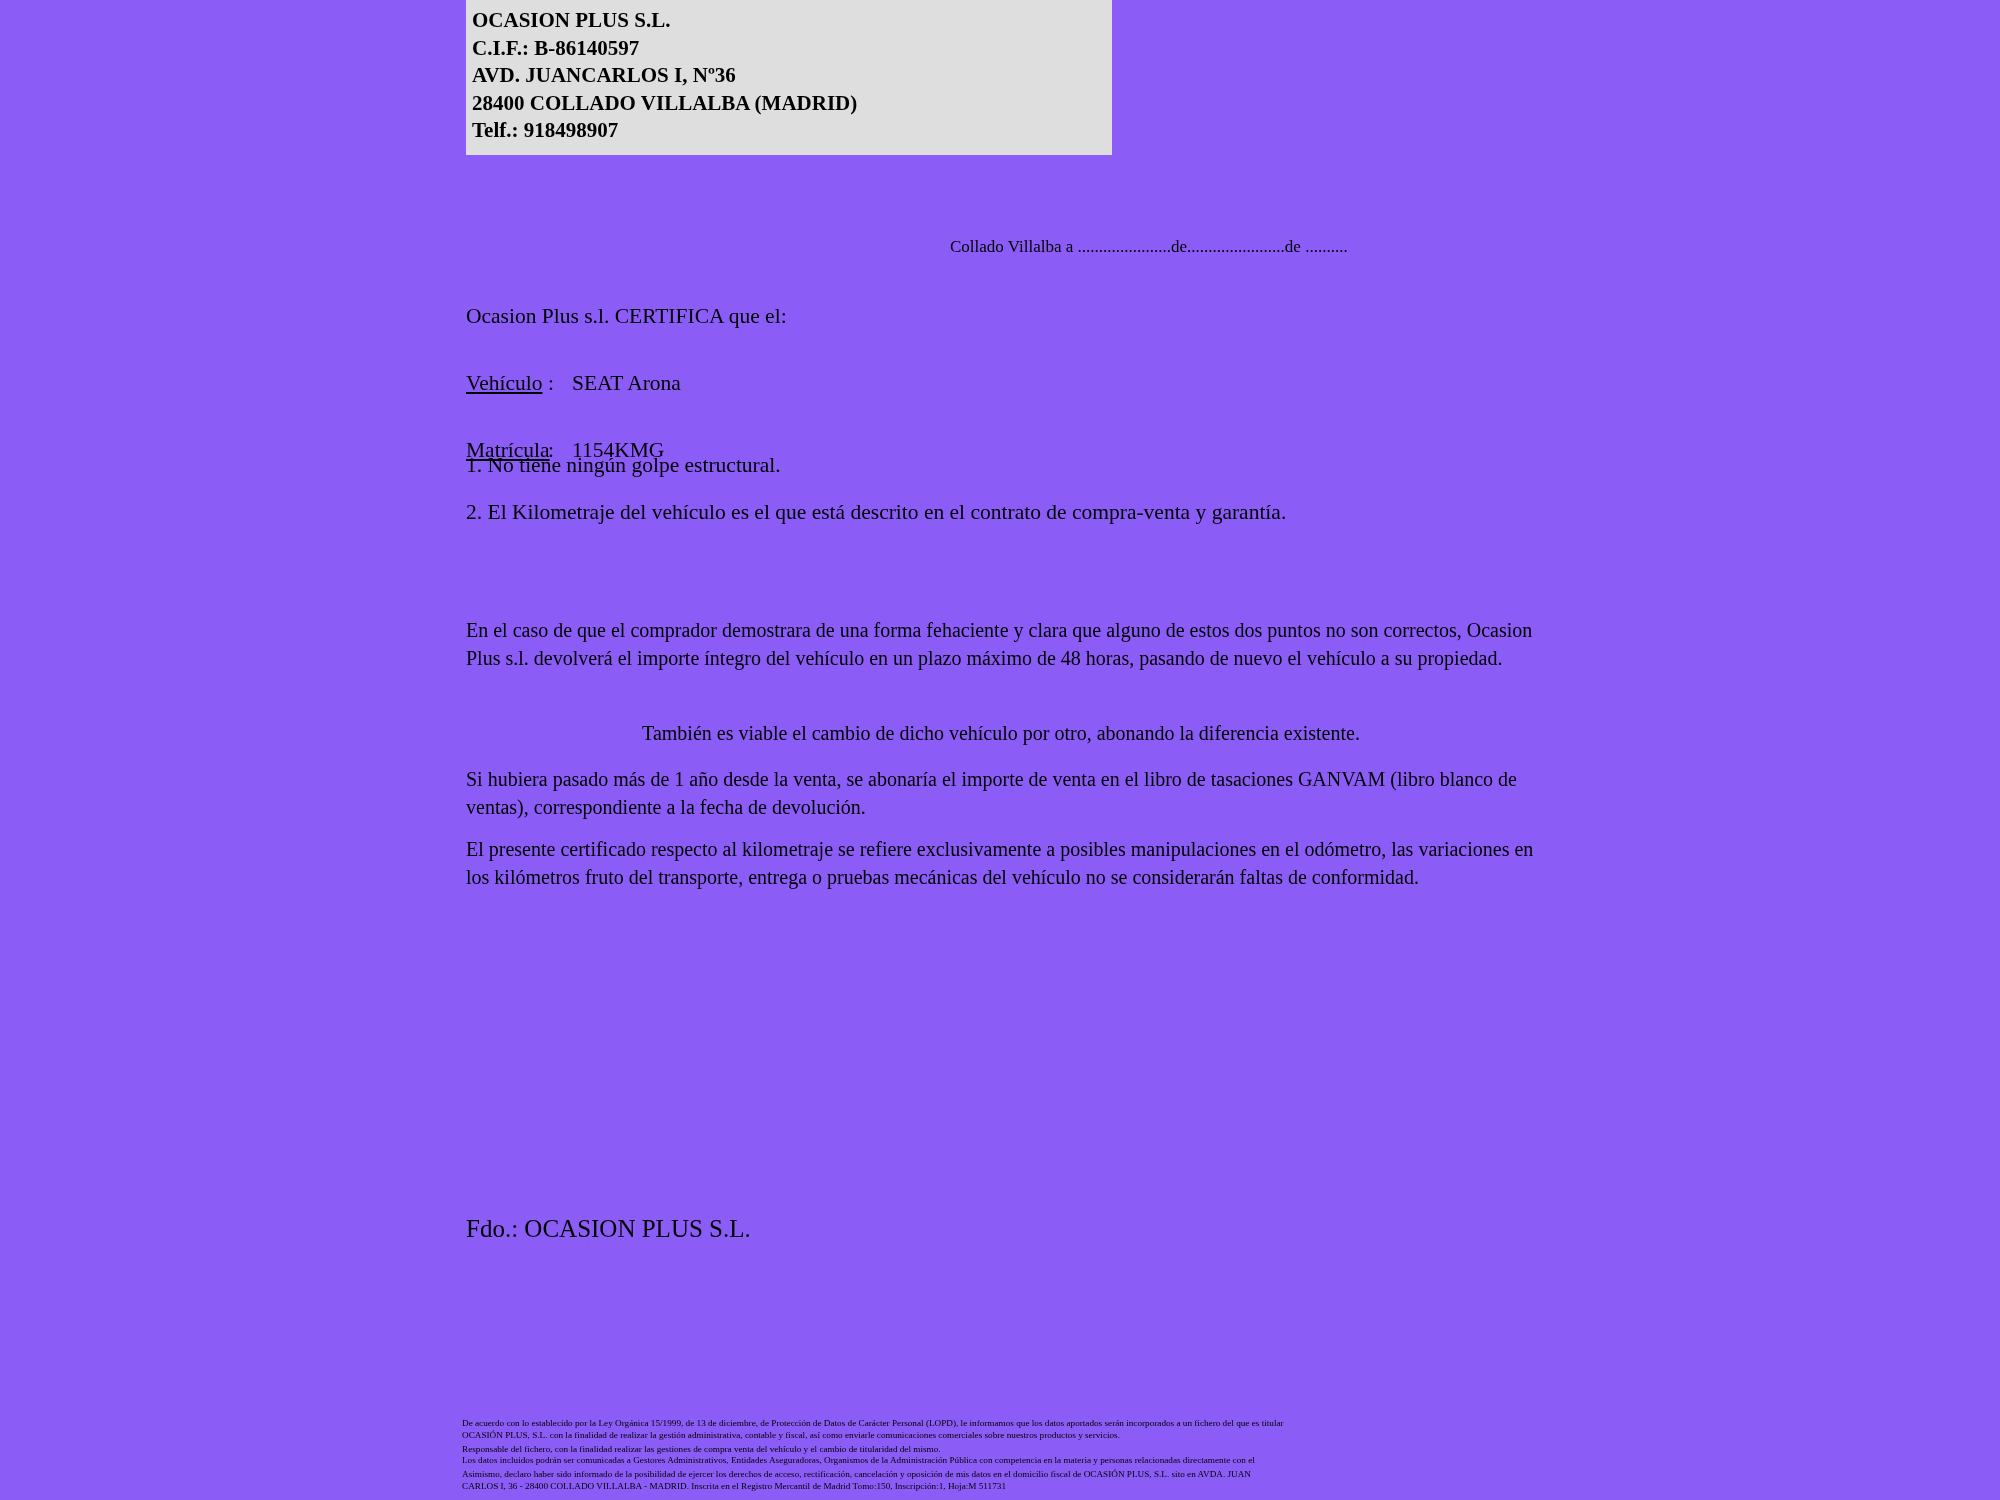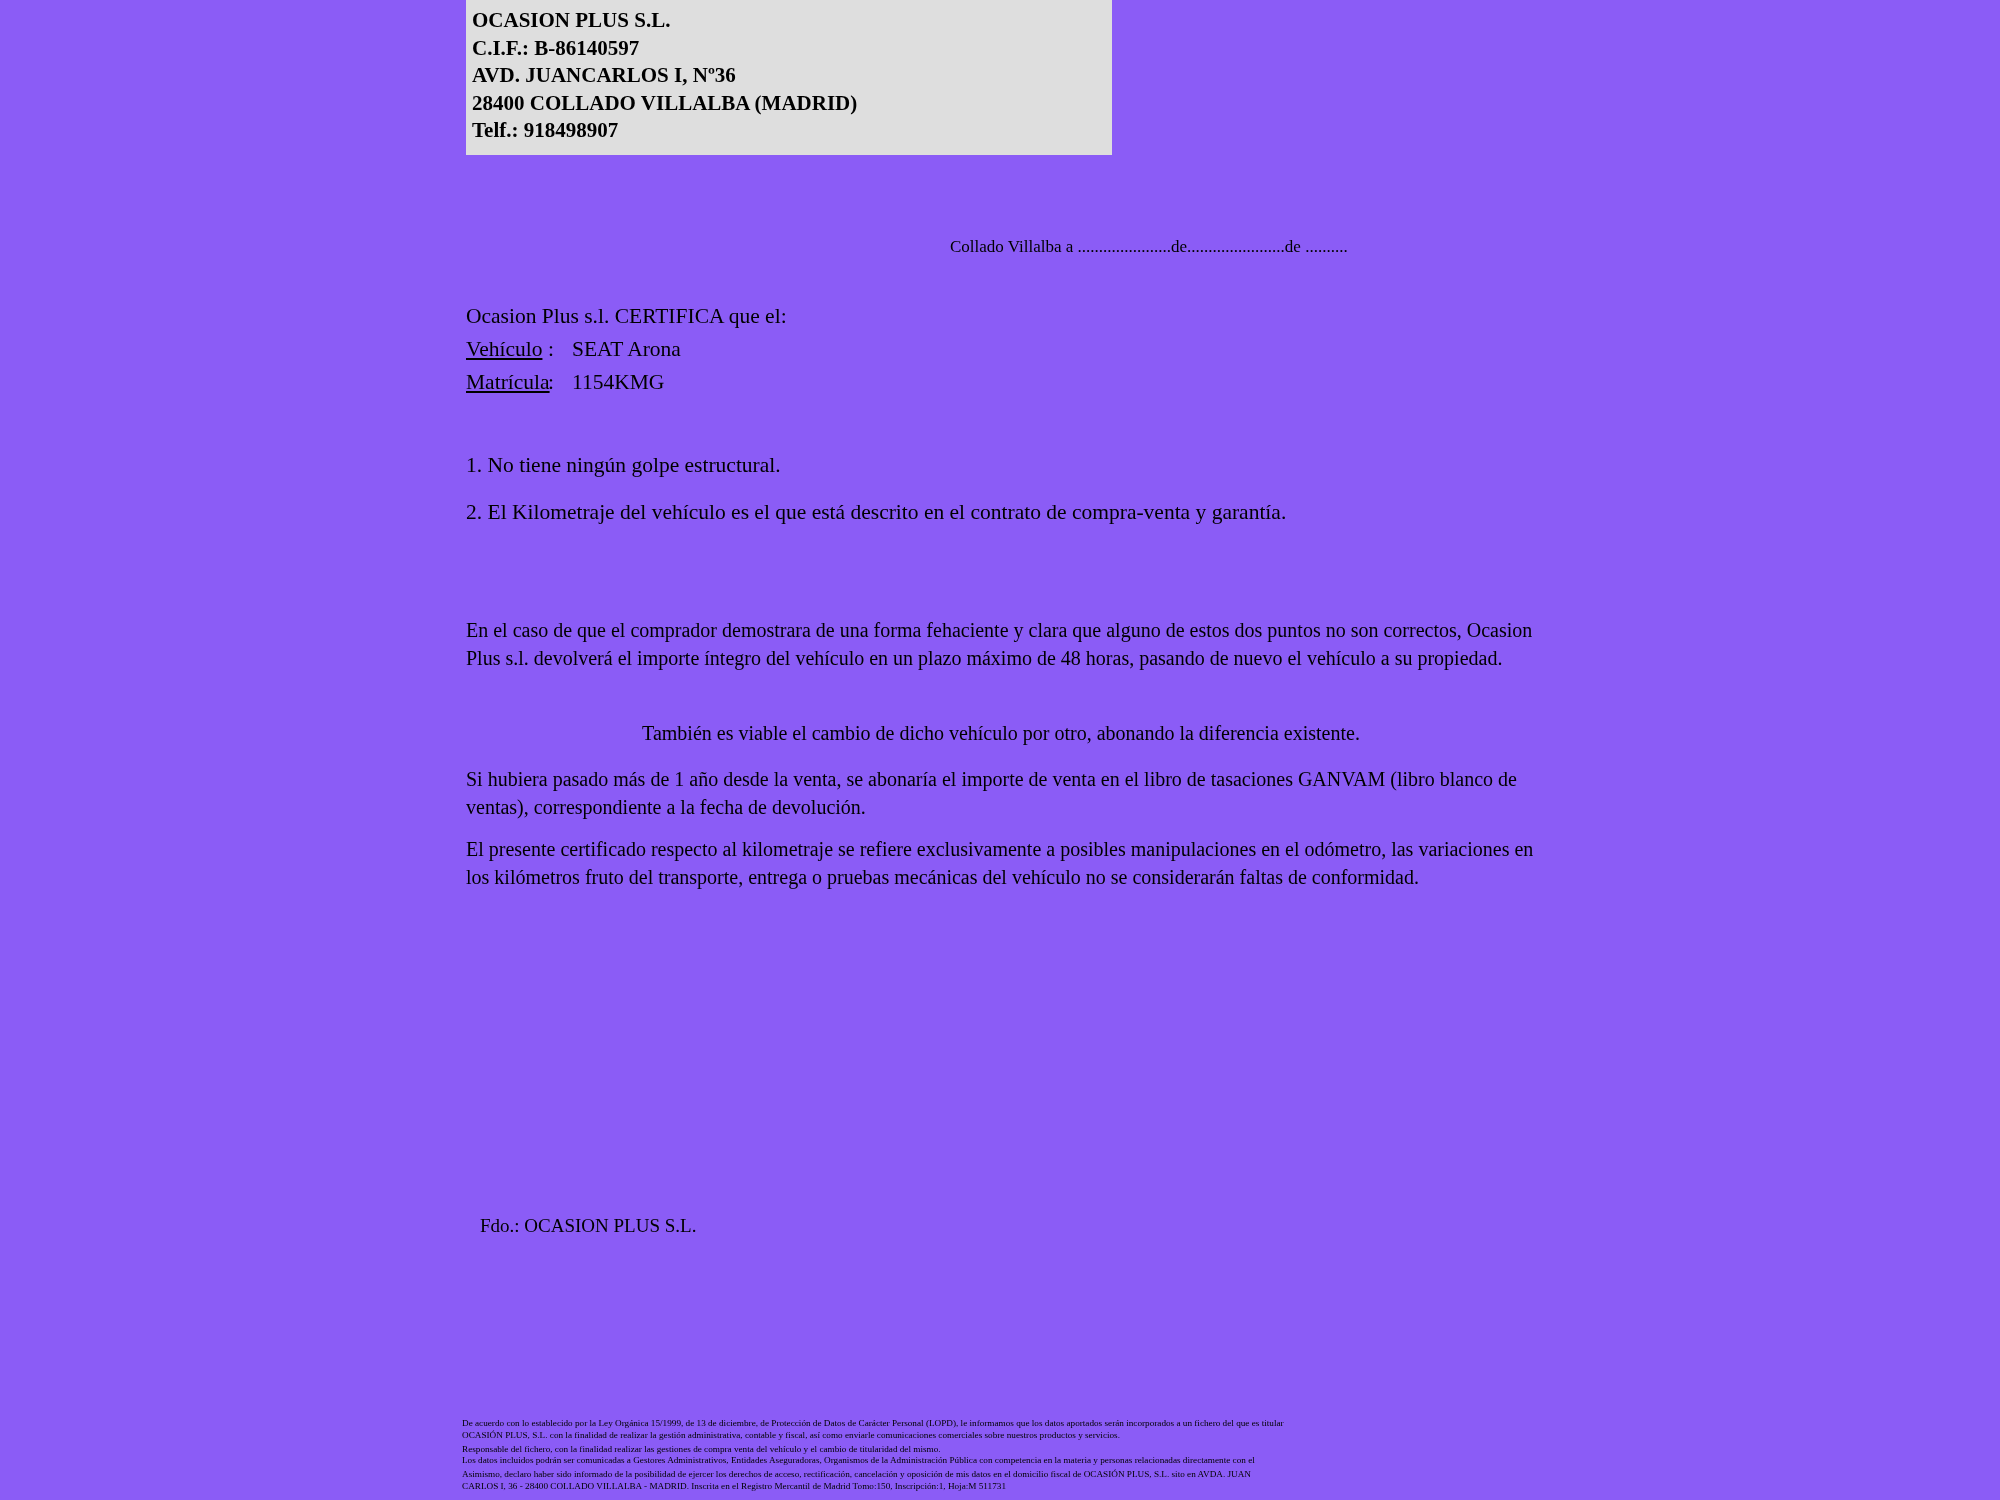--- a/index.html
+++ b/index.html
@@ -61,20 +61,21 @@
   }
   .certifies-line {
     line-height: 33px;
     white-space: pre;
   }
   .lbl-underline {
     text-decoration: underline;
   }
   .kv {
     display: flex;
+    margin-top: 34px;
   }
   .kv .k {
     width: 82px;
     display: inline-block;
   }
   .kv .sep {
     width: 24px;
     display: inline-block;
   }
 
@@ -99,23 +100,22 @@
   .para-1 { top: 617px; }
   .para-2 { top: 720px; text-align: center; }
   .para-3 { top: 766px; }
   .para-4 { top: 836px; }
 
   
   .signature {
     position: absolute;
     left: 466px;
     top: 1215px;
-    font-size: 19px;
+    font-size: 25px;
     white-space: pre;
-    margin-left: 14px;
   }
 
   
   .legal {
     position: absolute;
     left: 462px;
     top: 1418px;
     width: 1090px;
     font-size: 9.2px;
     line-height: 11.6px;

